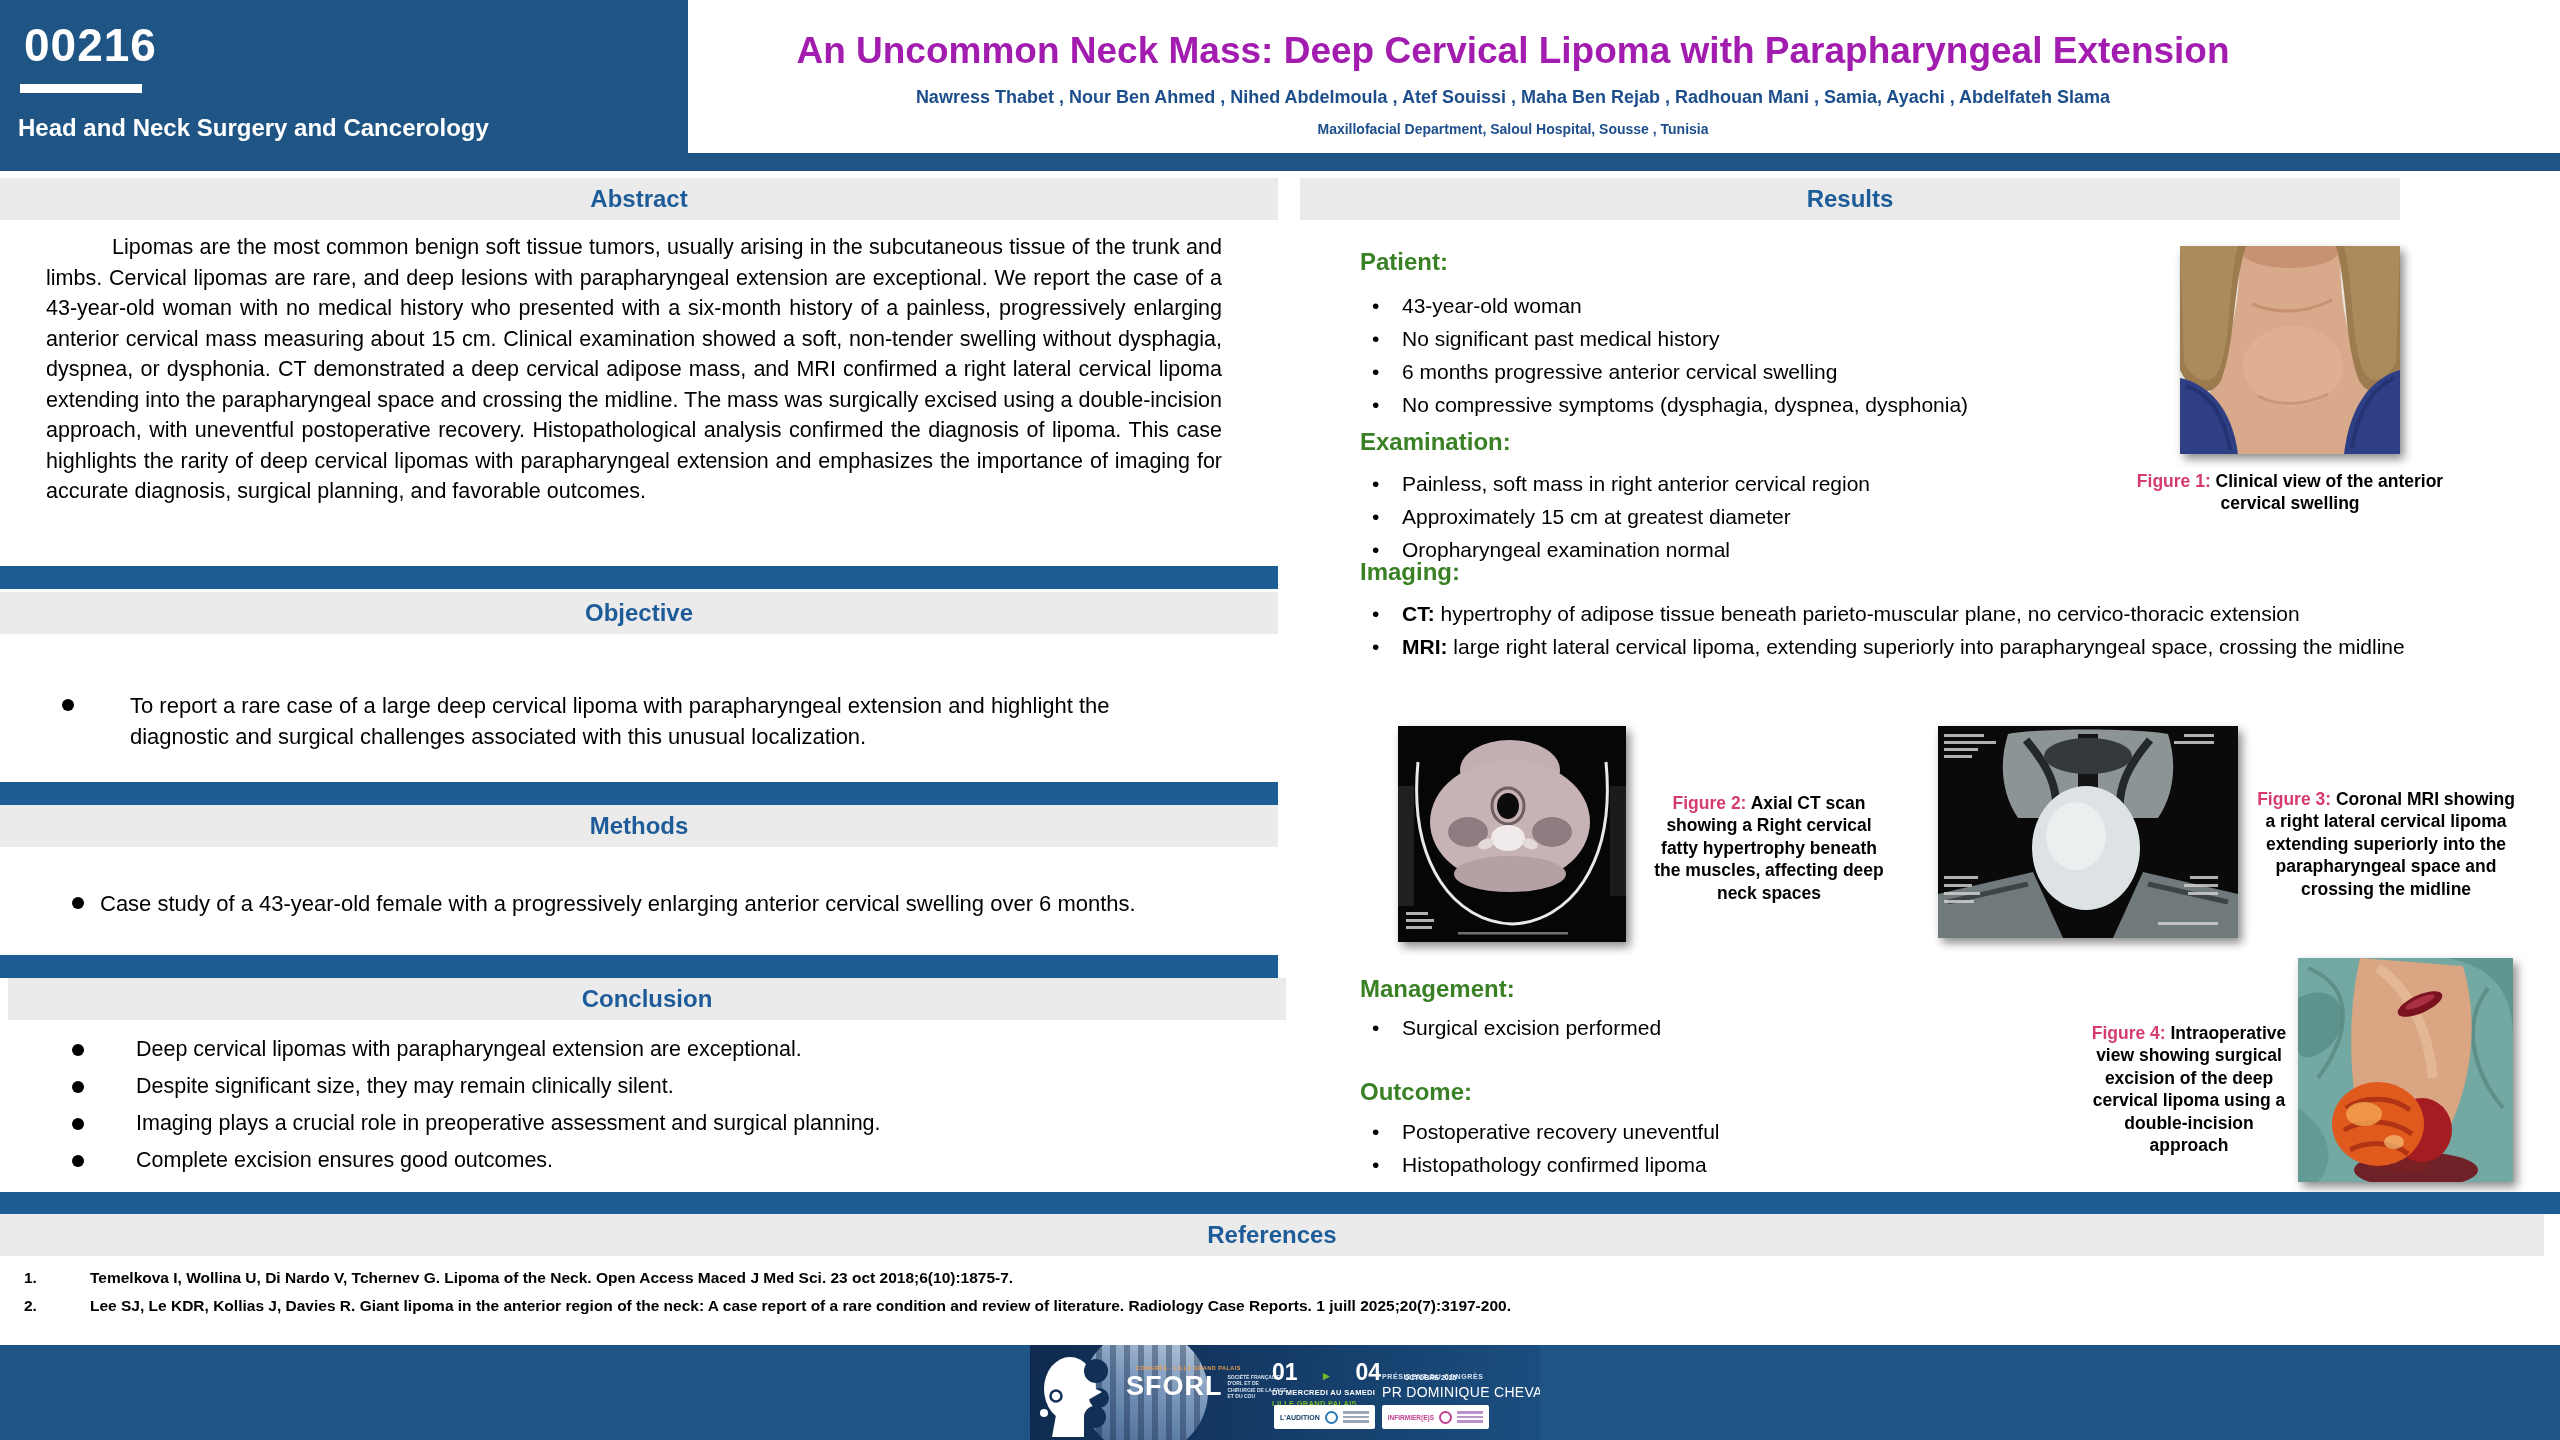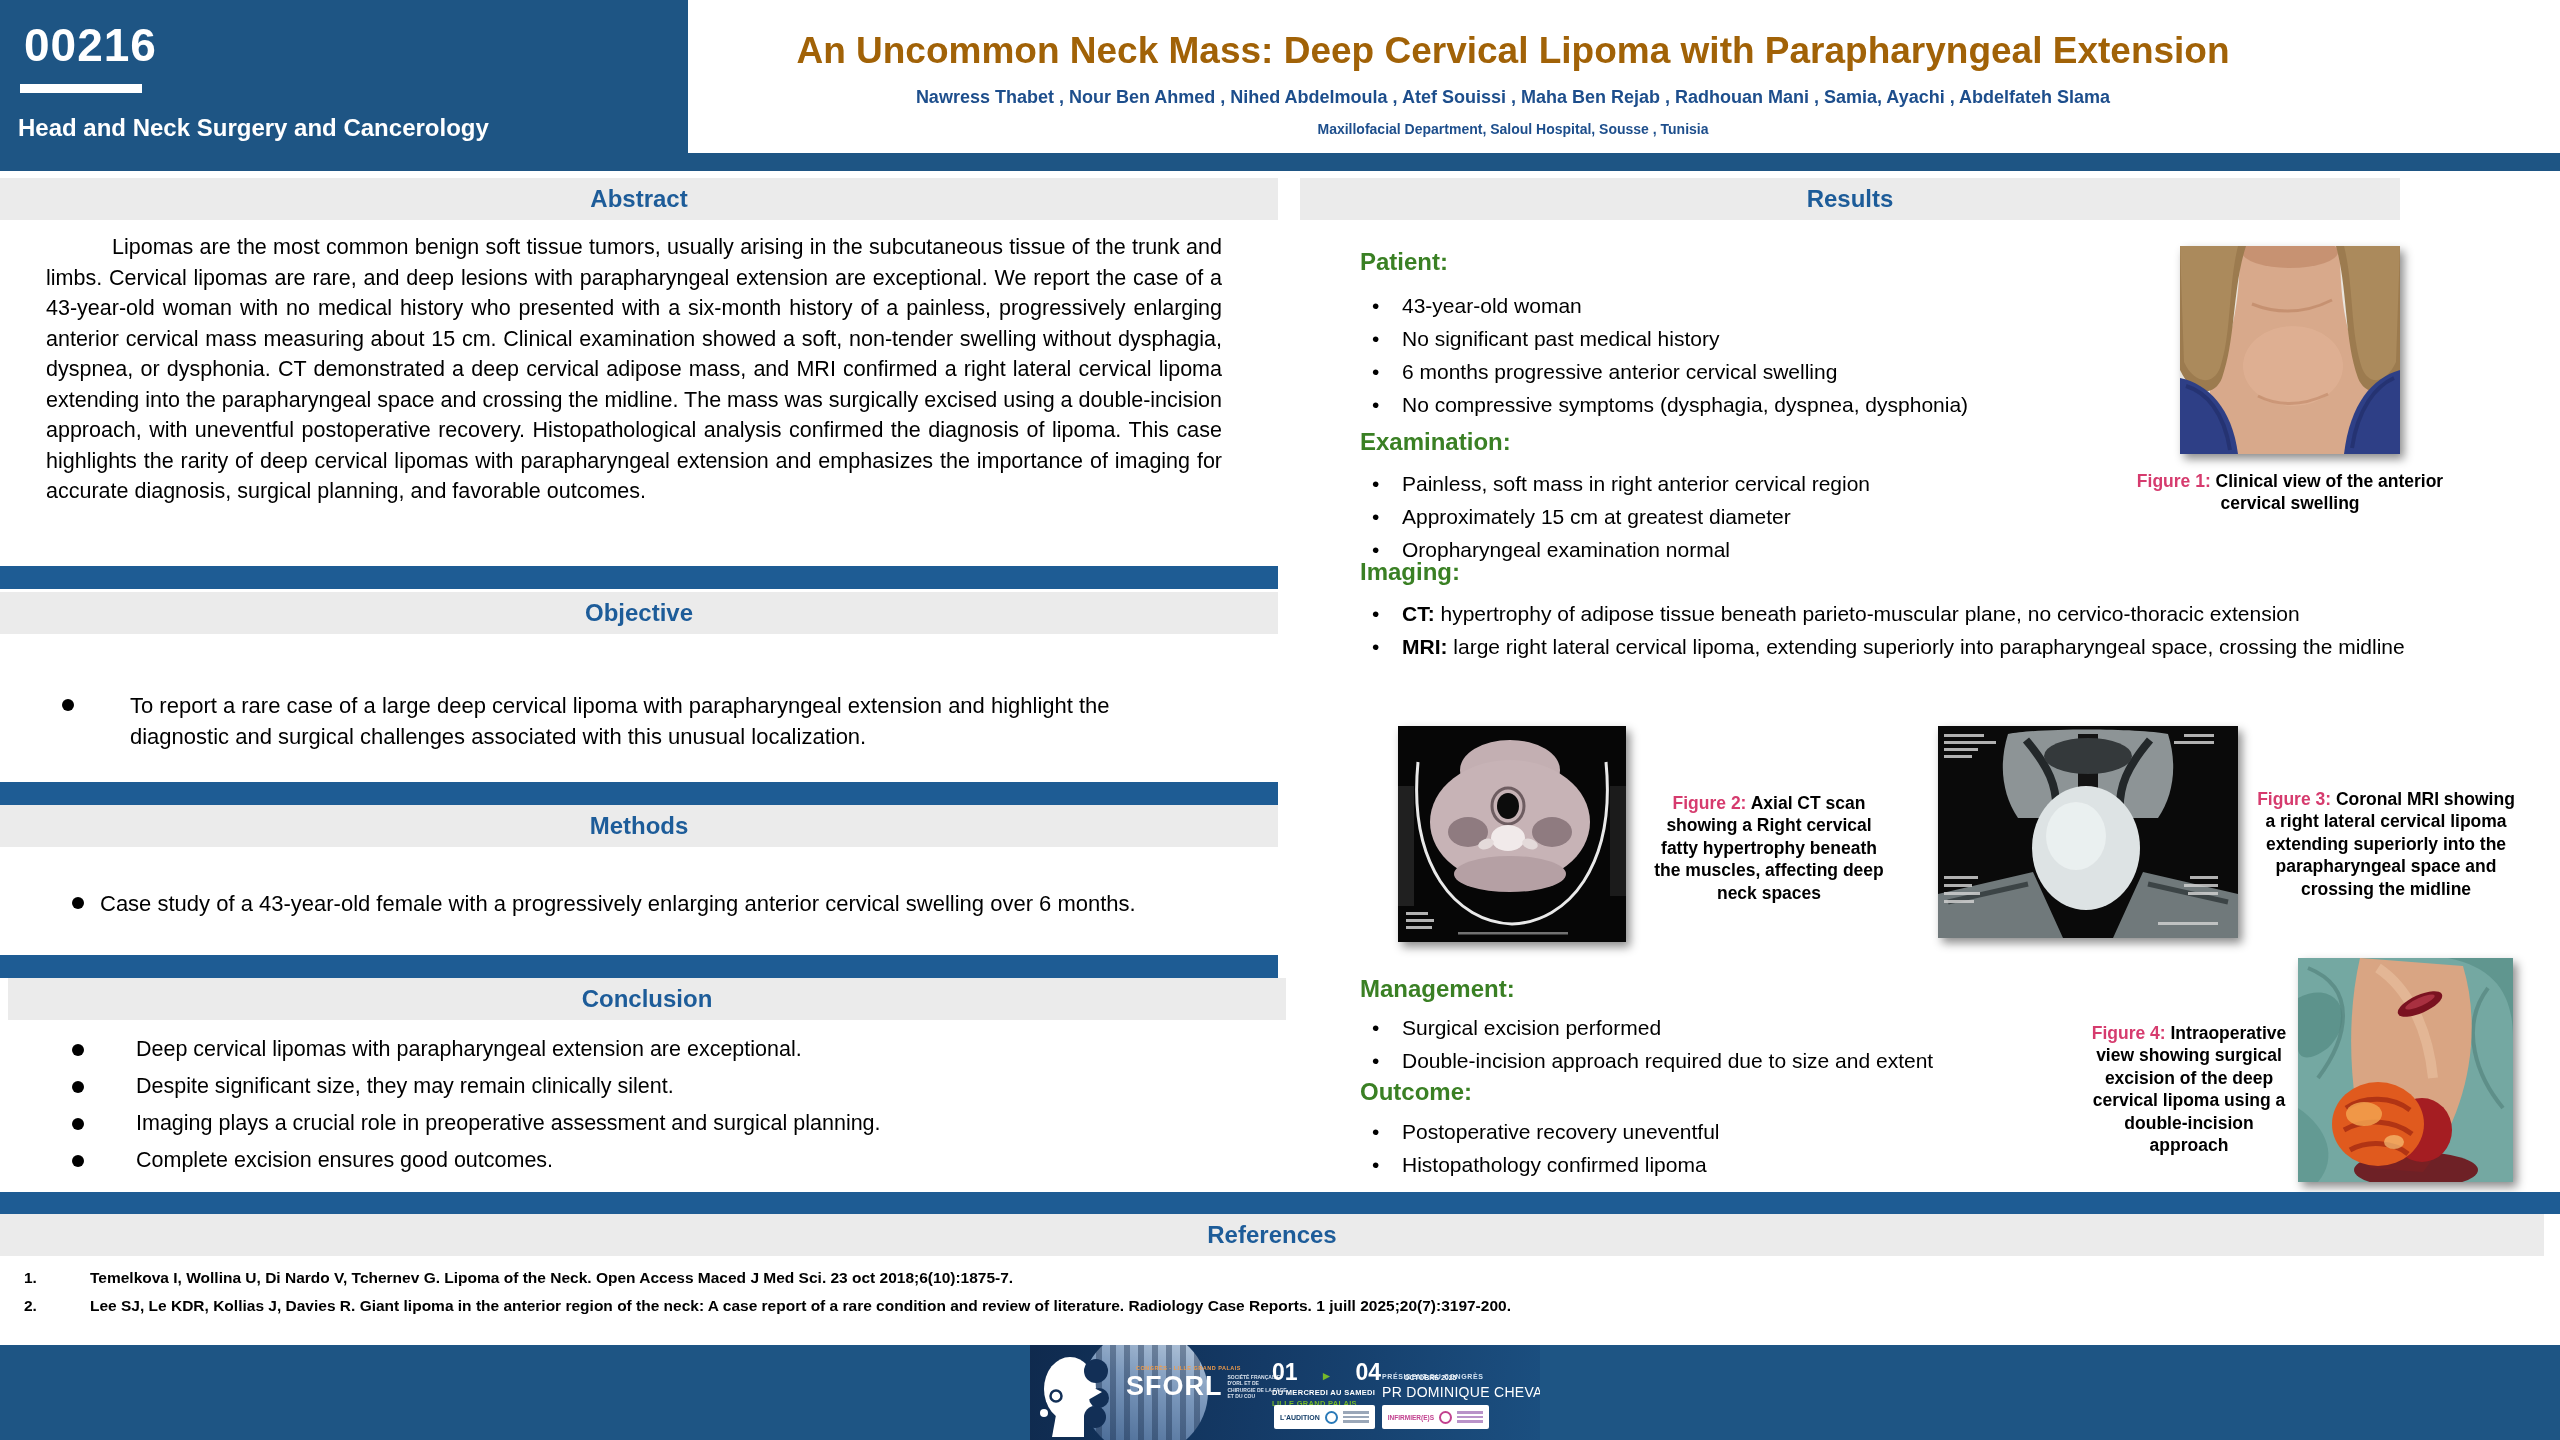--- a/index.html
+++ b/index.html
@@ -5,21 +5,21 @@
   html,body{margin:0;padding:0;background:#fff;}
   .poster{position:relative;width:2560px;height:1440px;background:#fff;
           font-family:"Liberation Sans",sans-serif;overflow:hidden;color:#000;}
 
   
   .id-box{position:absolute;left:0;top:0;width:688px;height:153px;background:#1e5584;}
   .id-number{position:absolute;left:24px;top:18px;font-size:46px;font-weight:bold;color:#fff;letter-spacing:1px;}
   .id-underline{position:absolute;left:20px;top:84px;width:122px;height:9px;background:#fff;}
   .id-dept{position:absolute;left:18px;top:114px;font-size:24px;font-weight:bold;color:#fff;white-space:nowrap;}
   .title-area{position:absolute;left:688px;top:0;width:1650px;height:153px;text-align:center;}
-  .poster-title{margin-top:30px;font-size:37px;font-weight:bold;color:#a16207;}
+  .poster-title{margin-top:30px;font-size:37px;font-weight:bold;color:#a21caf;}
   .poster-authors{margin-top:15px;font-size:18px;font-weight:bold;color:#1d4e8c;}
   .poster-affiliation{margin-top:13px;font-size:14px;font-weight:bold;color:#1d4e8c;}
   .top-bar{position:absolute;left:0;top:153px;width:2560px;height:18px;background:#1e5584;}
 
   
   .band{position:absolute;background:#ebebeb;height:42px;display:flex;align-items:center;justify-content:center;}
   .band span{font-size:24px;font-weight:bold;color:#1d5c99;}
   .divider{position:absolute;background:#1e5c94;height:23px;}
 
   
@@ -189,23 +189,20 @@
     <div class="rb">
       <span class="rb-text" style="width:1130px;"><span class="lead">MRI:</span><span> large right lateral cervical lipoma, extending superiorly into parapharyngeal space, crossing the midline</span></span>
     </div>
   </div>
 
   <div class="r-heading" style="left:1360px;top:975px;">Management:</div>
   <div class="rlist" style="left:1372px;top:1014px;width:900px;">
     <div class="rb">
         <span class="rb-text">Surgical excision performed</span>
       </div>
-    <div class="rb">
-        <span class="rb-text">Double-incision approach required due to size and extent</span>
-      </div>
   </div>
 
   <div class="r-heading" style="left:1360px;top:1078px;">Outcome:</div>
   <div class="rlist" style="left:1372px;top:1118px;width:900px;">
     <div class="rb">
         <span class="rb-text">Postoperative recovery uneventful</span>
       </div>
     <div class="rb">
         <span class="rb-text">Histopathology confirmed lipoma</span>
       </div>

